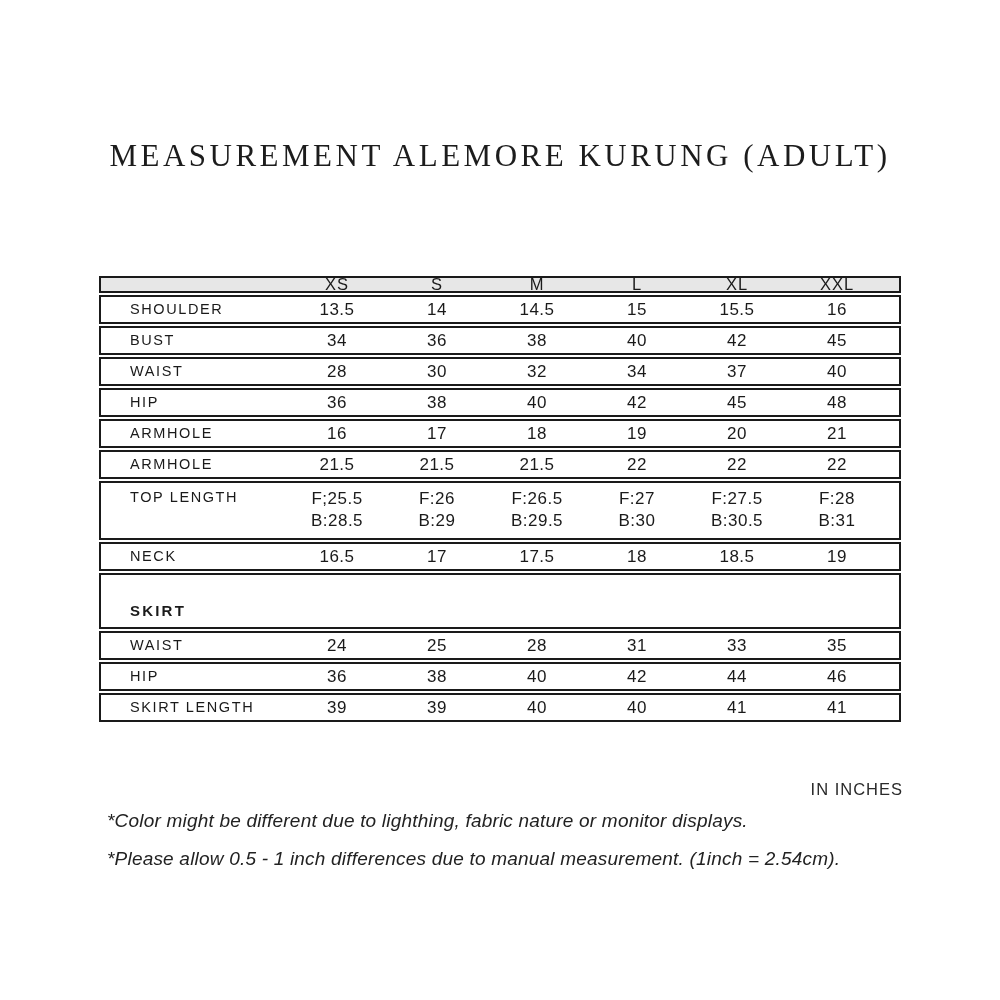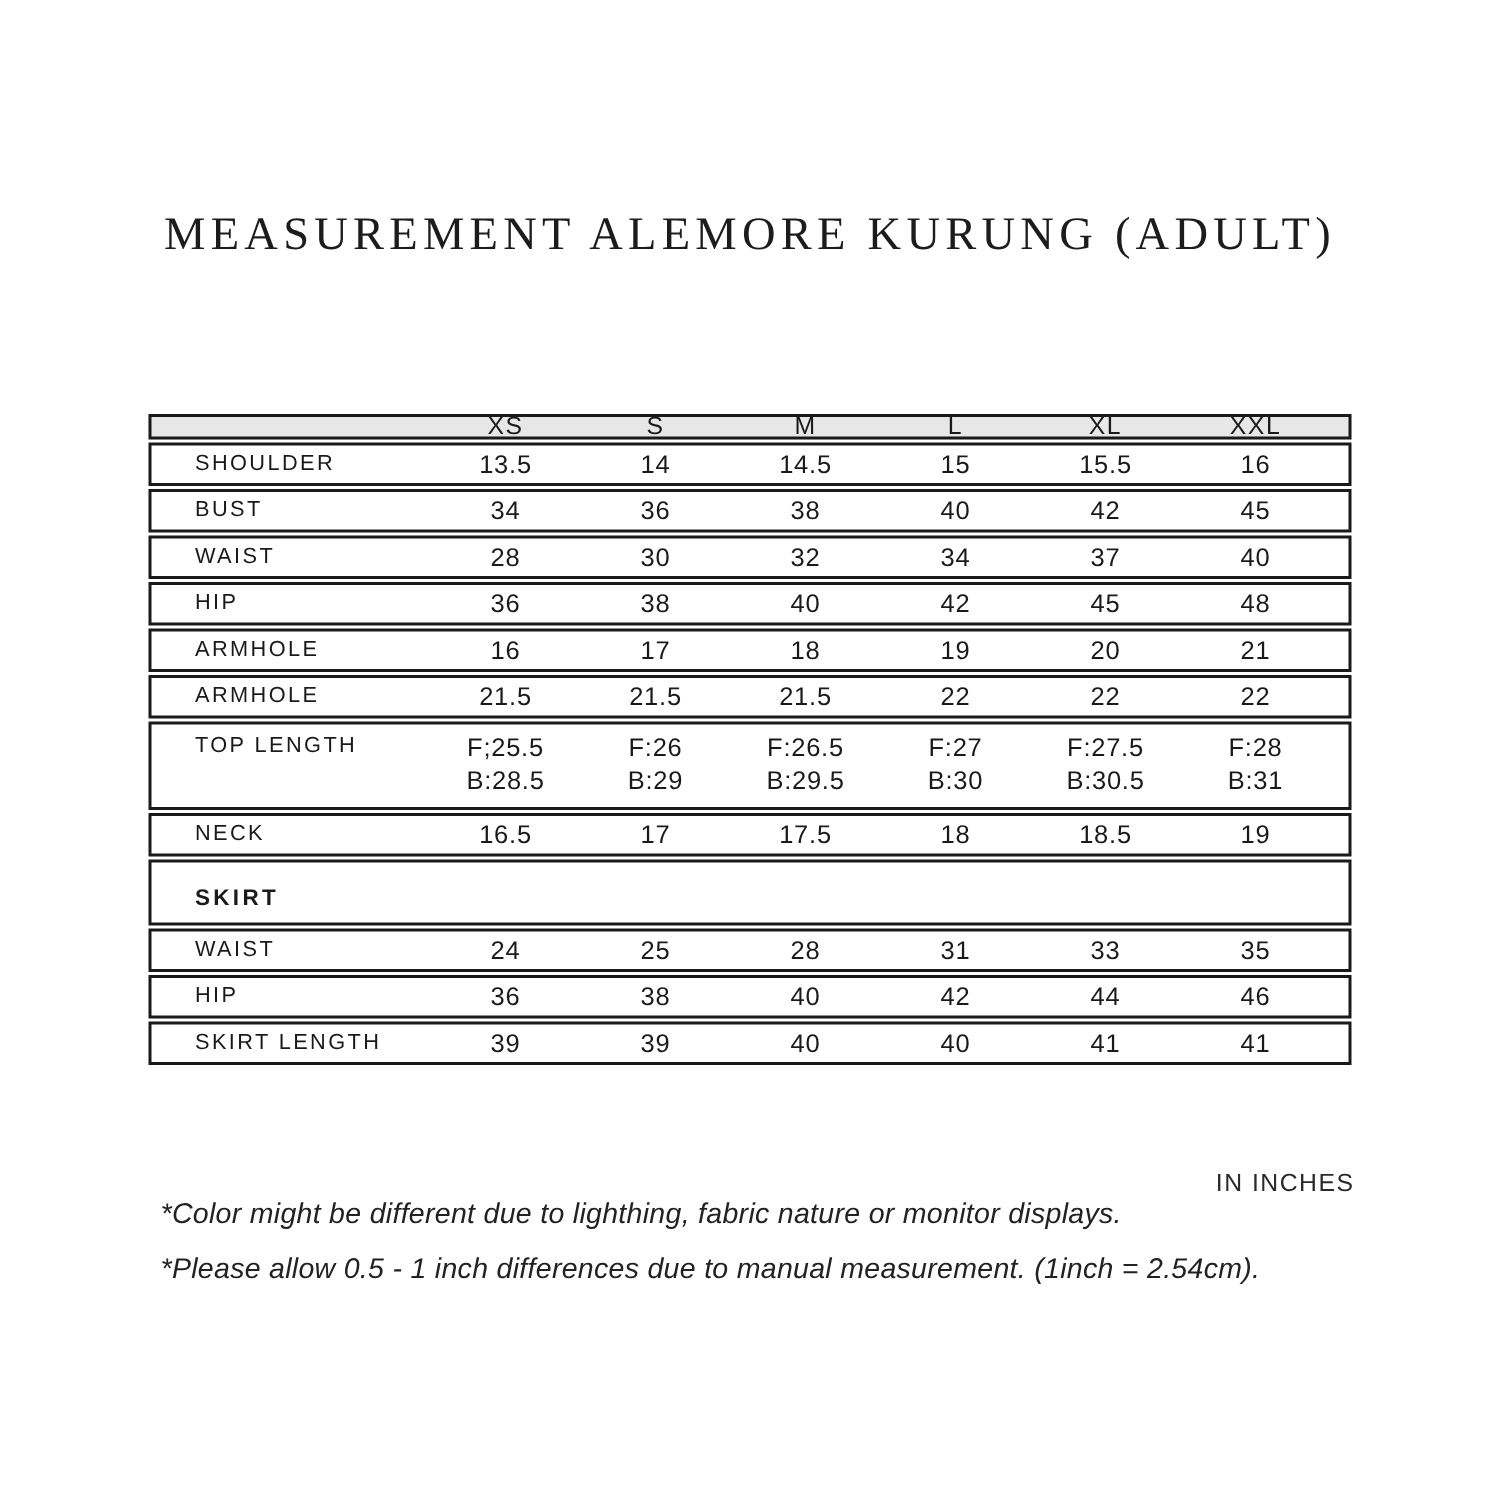--- a/index.html
+++ b/index.html
@@ -37,21 +37,21 @@
     display: flex;
     align-items: center;
     border: 2px solid var(--border, #1a1a1a);
     background: #ffffff;
     margin-bottom: 2px;
     height: 29px;
     padding-right: 12px;
   }
   .trow.header { background: var(--header-bg, #e7e7e7); height: 17px; }
   .trow.dual { height: 59px; align-items: stretch; }
-  .trow.section { height: 44px; align-items: flex-end; }
+  .trow.section { height: 56px; align-items: flex-end; }
   .cell {
     flex: 1;
     text-align: center;
     font-size: 17px;
     letter-spacing: 0.5px;
     line-height: 1;
   }
   .cell.label {
     box-sizing: border-box;
     flex: 0 0 186px;
@@ -88,21 +88,21 @@
   .footnotes {
     position: absolute;
     left: 107px;
     top: 794px;
     width: 840px;
     font-style: italic;
     font-size: 19px;
     letter-spacing: 0.2px;
     color: #222222;
   }
-  .footnotes p { margin: 5px 0 15px 0; }
+  .footnotes p { margin: 16px 0 15px 0; }
 </style>
 </head>
 <body>
 
 <div class="page">
 
   <h1 class="title">MEASUREMENT ALEMORE KURUNG (ADULT)</h1>
 
   <div class="size-table">
 

